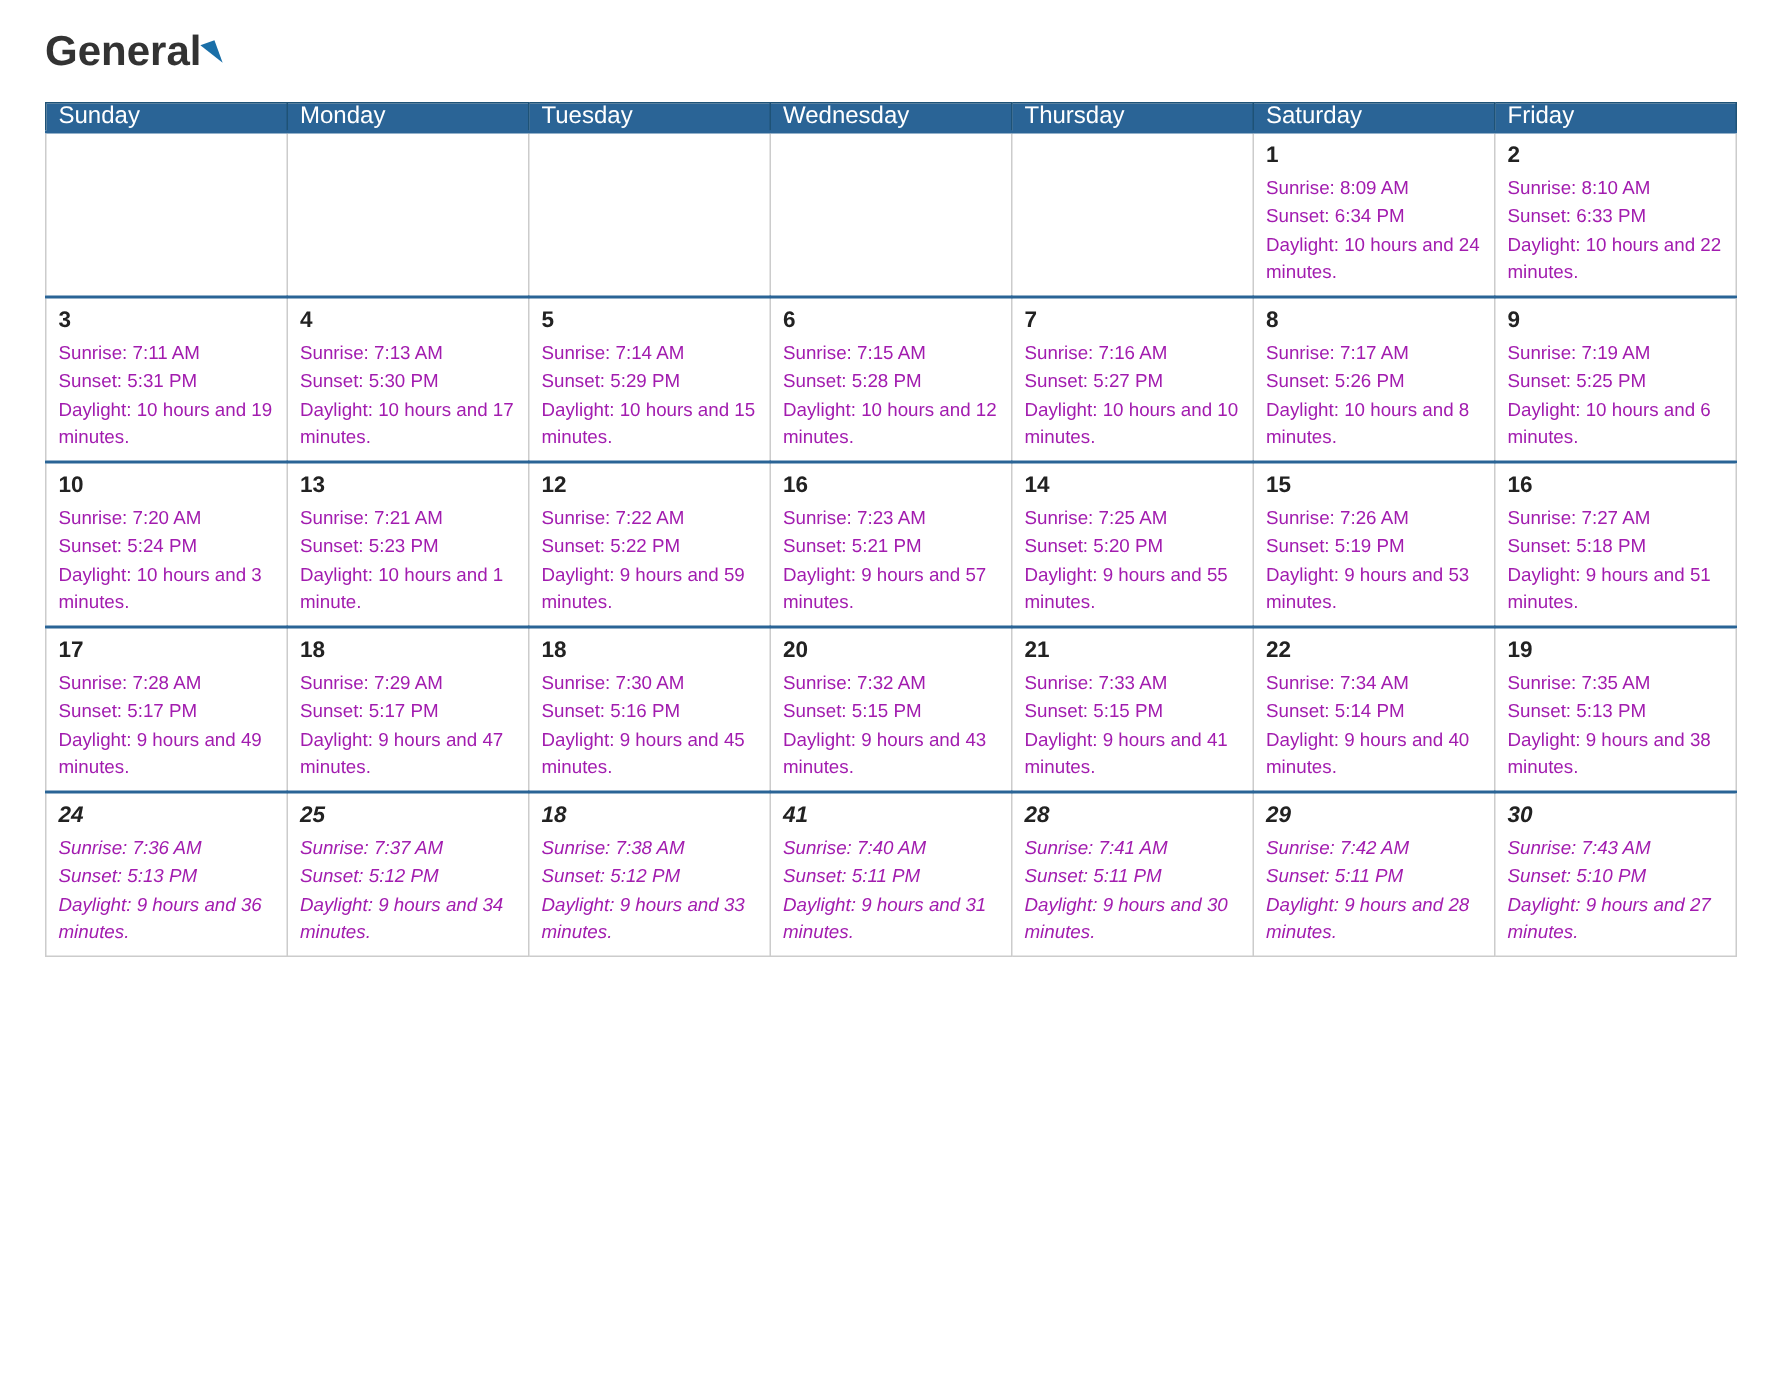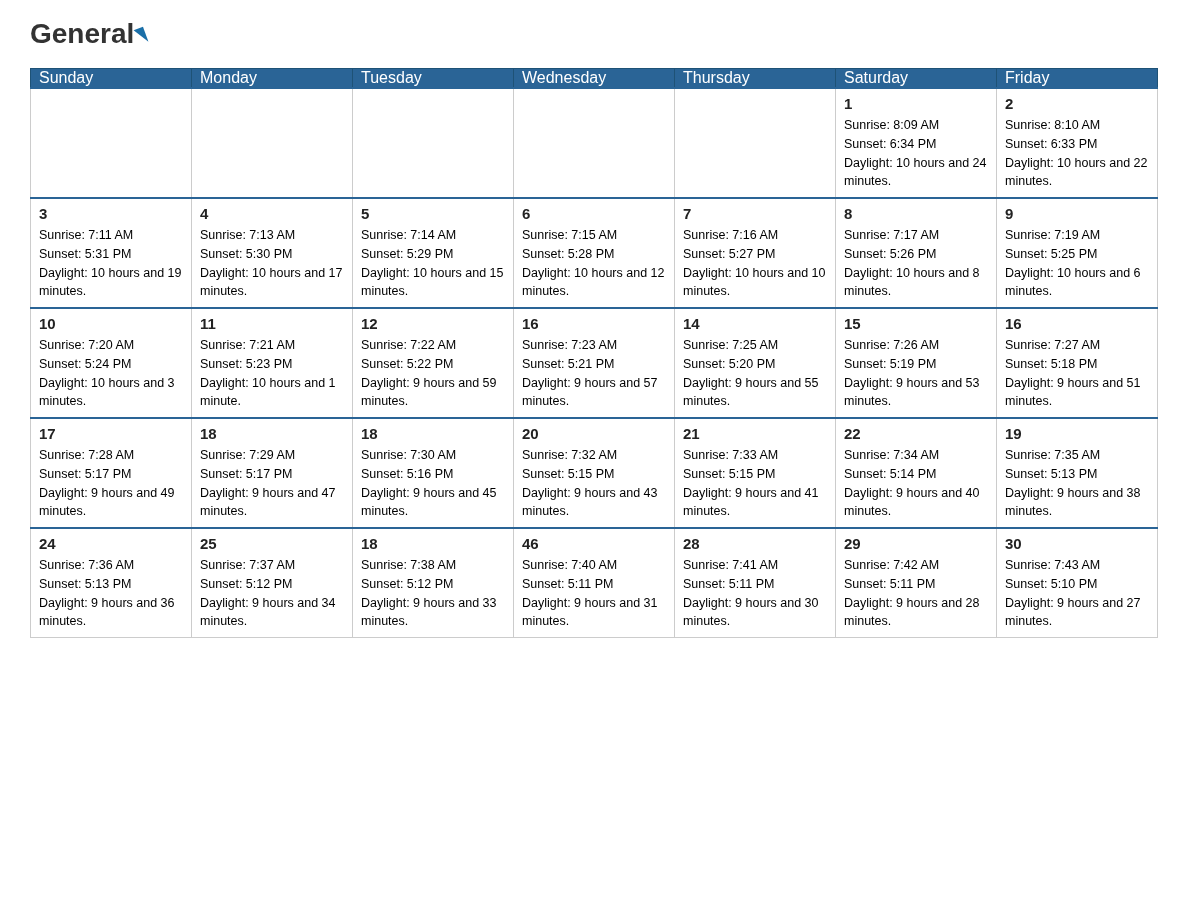--- a/index.html
+++ b/index.html
@@ -90,27 +90,28 @@
     .day-number {
       font-size: 15px;
       font-weight: bold;
       color: #222;
       display: block;
       margin-bottom: 4px;
     }
     .day-info {
       font-size: 12.5px;
       line-height: 1.5;
-      color: #000000;
+      color: #a21caf;
     }
     .empty-cell {
       background: #fff;
     }
     .calendar tbody tr:last-child {
       border-bottom: 1px solid #aaa;
+      font-style: italic;
     }
   </style>
 </head>
 <body>
 
 <div class="header">
   <div class="logo">
     <div class="logo-general">
       General<span class="logo-triangle"></span>
     </div>
@@ -179,21 +180,21 @@
           <span class="day-number">9</span>
           <div class="day-info">Sunrise: 7:19 AM<br>Sunset: 5:25 PM<br>Daylight: 10 hours and 6 minutes.</div>
         </td>
       </tr>
       <tr>
         <td>
           <span class="day-number">10</span>
           <div class="day-info">Sunrise: 7:20 AM<br>Sunset: 5:24 PM<br>Daylight: 10 hours and 3 minutes.</div>
         </td>
         <td>
-          <span class="day-number">11</span>
+          <span class="day-number">13</span>
           <div class="day-info">Sunrise: 7:21 AM<br>Sunset: 5:23 PM<br>Daylight: 10 hours and 1 minute.</div>
         </td>
         <td>
           <span class="day-number">12</span>
           <div class="day-info">Sunrise: 7:22 AM<br>Sunset: 5:22 PM<br>Daylight: 9 hours and 59 minutes.</div>
         </td>
         <td>
           <span class="day-number">16</span>
           <div class="day-info">Sunrise: 7:23 AM<br>Sunset: 5:21 PM<br>Daylight: 9 hours and 57 minutes.</div>
         </td>
@@ -247,21 +248,21 @@
         </td>
         <td>
           <span class="day-number">25</span>
           <div class="day-info">Sunrise: 7:37 AM<br>Sunset: 5:12 PM<br>Daylight: 9 hours and 34 minutes.</div>
         </td>
         <td>
           <span class="day-number">18</span>
           <div class="day-info">Sunrise: 7:38 AM<br>Sunset: 5:12 PM<br>Daylight: 9 hours and 33 minutes.</div>
         </td>
         <td>
-          <span class="day-number">46</span>
+          <span class="day-number">41</span>
           <div class="day-info">Sunrise: 7:40 AM<br>Sunset: 5:11 PM<br>Daylight: 9 hours and 31 minutes.</div>
         </td>
         <td>
           <span class="day-number">28</span>
           <div class="day-info">Sunrise: 7:41 AM<br>Sunset: 5:11 PM<br>Daylight: 9 hours and 30 minutes.</div>
         </td>
         <td>
           <span class="day-number">29</span>
           <div class="day-info">Sunrise: 7:42 AM<br>Sunset: 5:11 PM<br>Daylight: 9 hours and 28 minutes.</div>
         </td>

